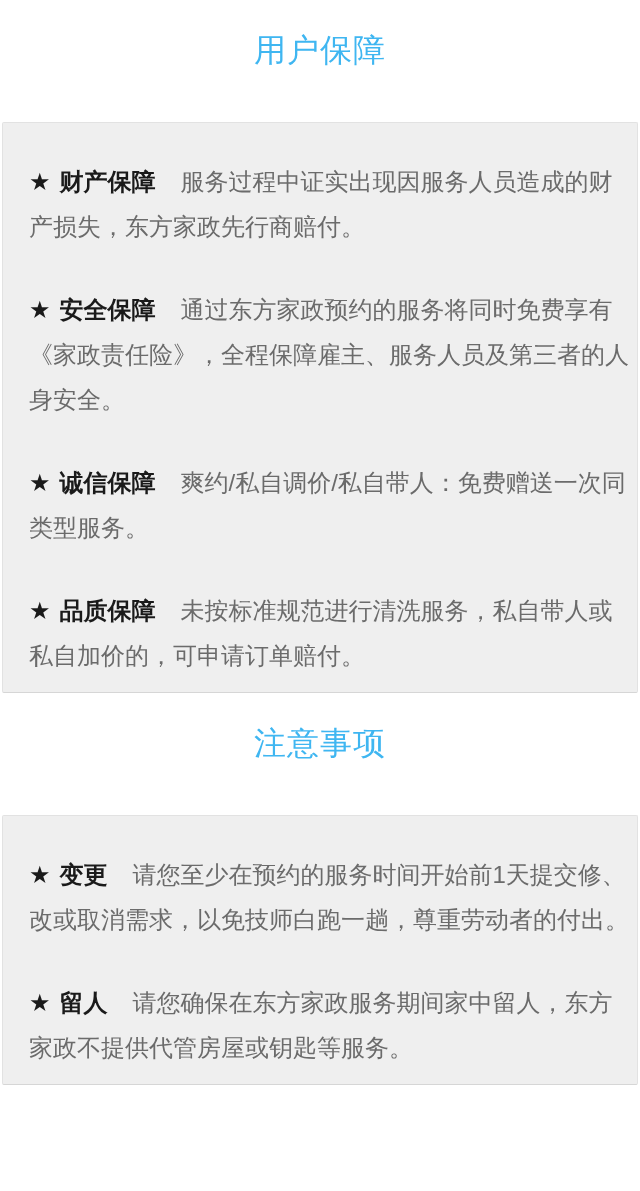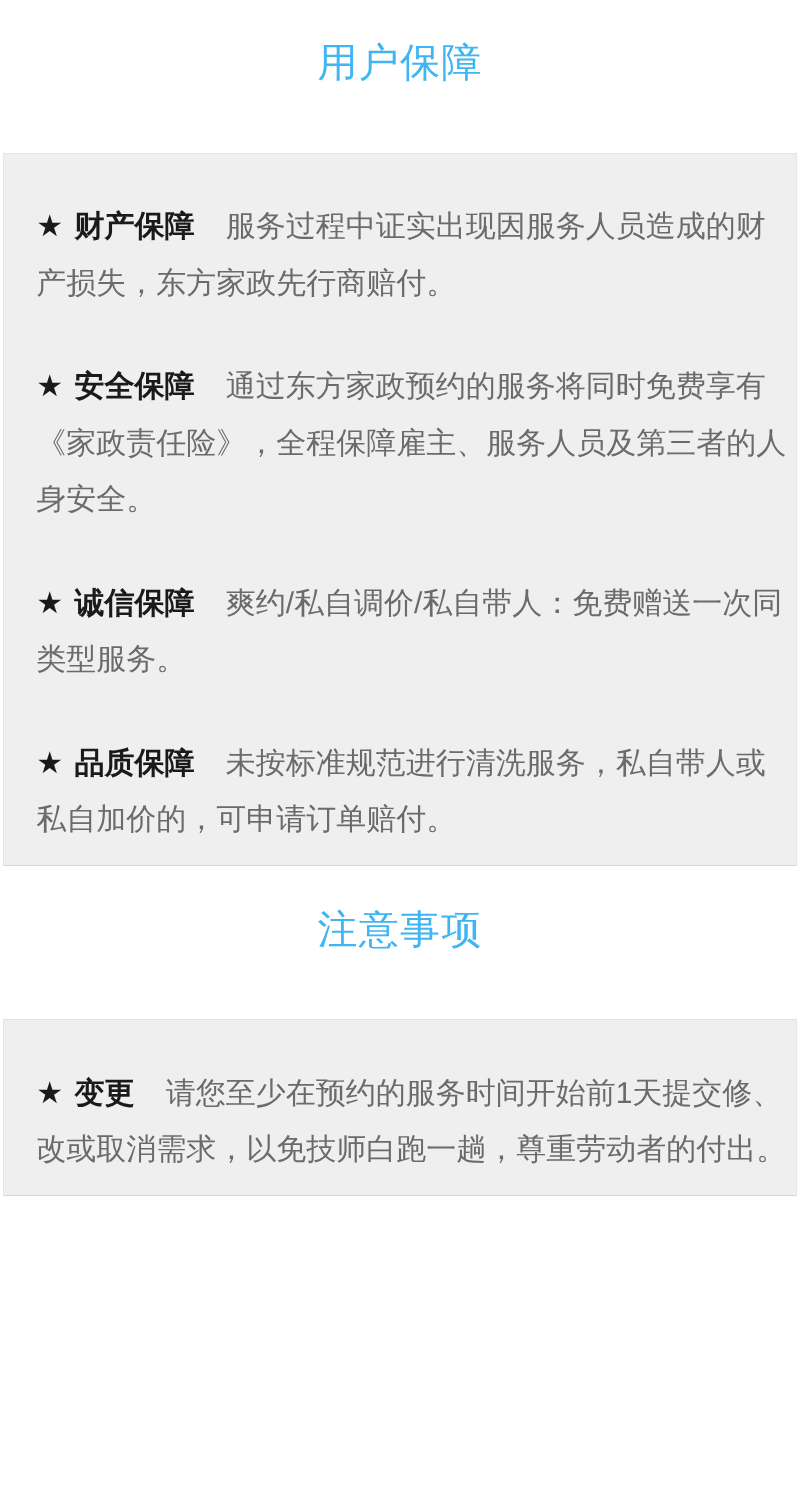--- a/index.html
+++ b/index.html
@@ -70,15 +70,16 @@
   <p class="item"><span class="star">★</span><span class="label">品质保障</span><span class="text">未按标准规范进行清洗服务，私自带人或私自加价的，可申请订单赔付。</span></p>
 </div>
   </section>
 
   <section class="section">
     <h2 class="section-title">注意事项</h2>
     <div class="card">
 
   <p class="item"><span class="star">★</span><span class="label">变更</span><span class="text">请您至少在预约的服务时间开始前1天提交修、改或取消需求，以免技师白跑一趟，尊重劳动者的付出。</span></p>
 
+  <p class="item"><span class="star">★</span><span class="label">留人</span><span class="text">请您确保在东方家政服务期间家中留人，东方家政不提供代管房屋或钥匙等服务。</span></p>
 </div>
   </section>
 </div>
 
 </body></html>

